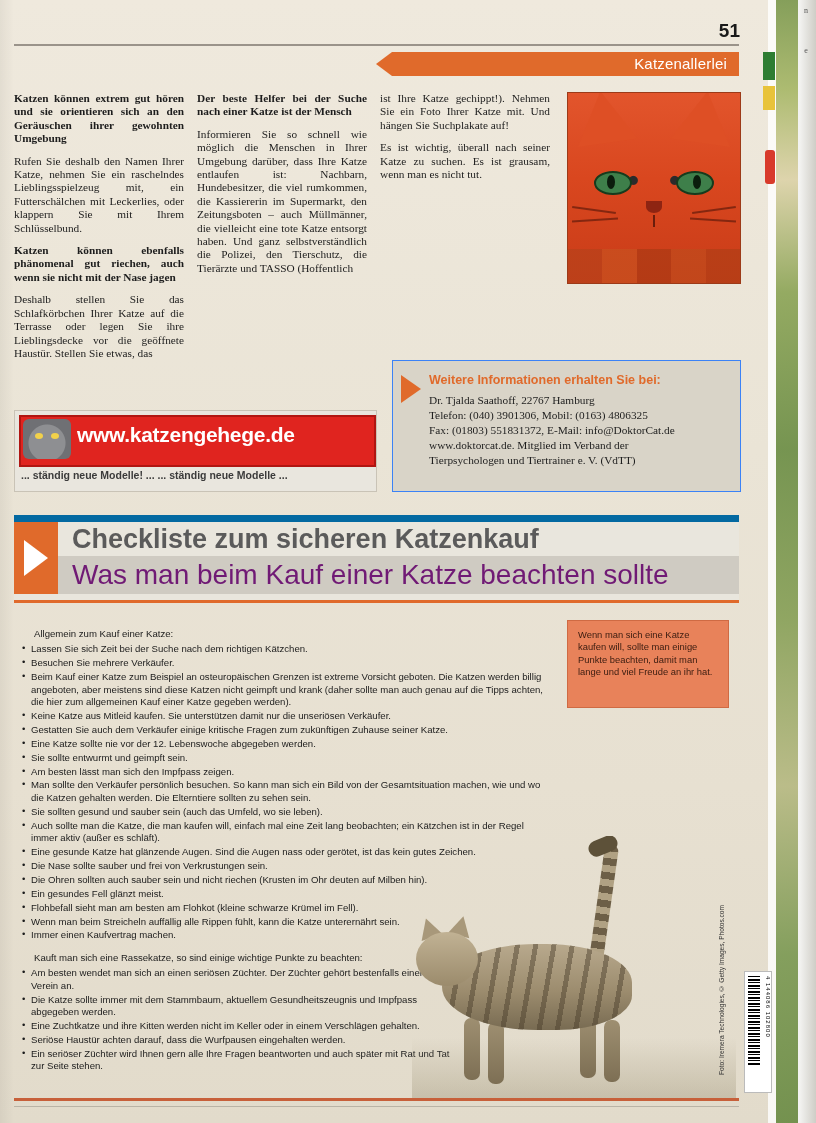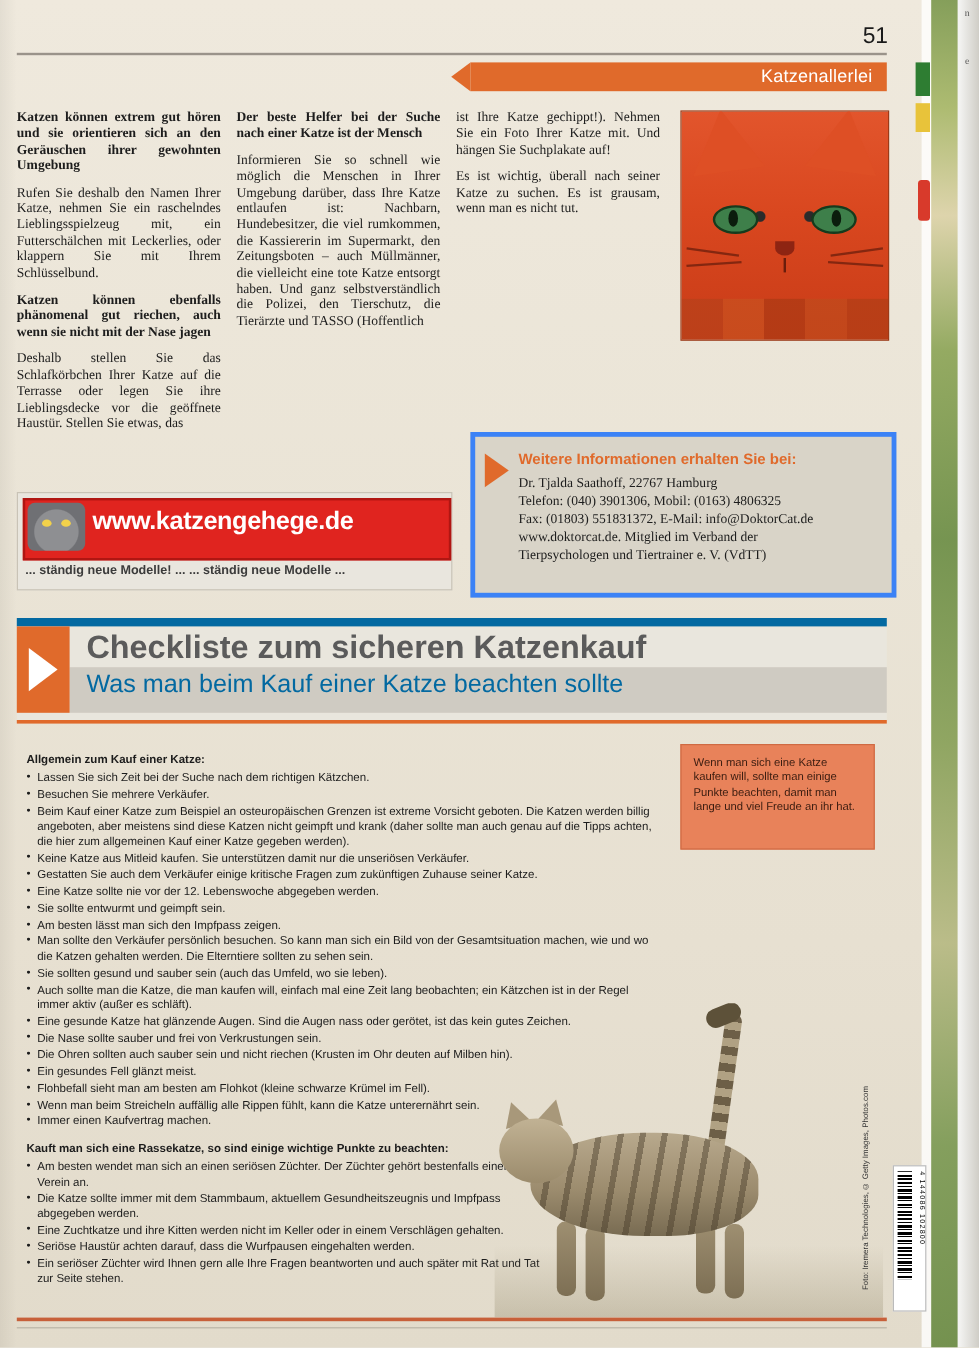--- a/index.html
+++ b/index.html
@@ -33,21 +33,21 @@
 
   
   .barcode{position:absolute;right:44px;bottom:30px;width:26px;height:120px;background:#fff;border:1px solid #bbb}
   .barcode .bars{position:absolute;left:3px;top:4px;width:12px;height:90px;
      background:repeating-linear-gradient(180deg,#000 0 1px,#fff 1px 3px,#000 3px 5px,#fff 5px 6px);}
   .barcode .num{position:absolute;left:16px;top:4px;width:10px;height:112px;font-size:6px;writing-mode:vertical-rl;color:#000;font-family:"Liberation Sans",sans-serif;letter-spacing:1px}
 
   
   .content{position:absolute;left:14px;top:0;width:762px;height:1123px;}
 
-  .folio{position:absolute;right:36px;top:20px;font-family:"Liberation Sans",sans-serif;font-weight:normal;font-size:19px;color:#1a1a1a}
+  .folio{position:absolute;right:36px;top:20px;font-family:"Liberation Sans",sans-serif;font-weight:bold;font-size:19px;color:#1a1a1a}
 
   .sectionbar{position:absolute;left:378px;top:52px;width:347px;height:24px;background:#e06a2b;}
   .sectionbar .lbl{position:absolute;right:12px;top:3px;color:#fff;font-family:"Liberation Sans",sans-serif;font-size:15px;letter-spacing:.2px}
   .sectionbar .arrow{position:absolute;left:-16px;top:0;width:0;height:0;border-top:12px solid transparent;border-bottom:12px solid transparent;border-right:16px solid #e06a2b}
 
   .rule-top{position:absolute;left:0;top:44px;width:725px;height:2px;background:#9a938a}
 
   
   .col{position:absolute;top:92px;width:170px;font-size:11.3px;line-height:13.4px;color:#1d1d1d;text-align:justify;}
   .col.c1{left:0}
@@ -82,36 +82,36 @@
   
   .ad{position:absolute;left:0;top:410px;width:361px;height:80px;background:#e9e6de;border:1px solid #c9c3b6}
   .ad .red{position:absolute;left:4px;top:4px;width:353px;height:48px;background:#e0241f;border:2px solid #b01612}
   .ad .url{position:absolute;left:62px;top:12px;color:#fff;font-family:"Liberation Sans",sans-serif;font-weight:bold;font-size:21px;letter-spacing:-.3px}
   .ad .catface{position:absolute;left:8px;top:8px;width:48px;height:40px;background:radial-gradient(circle at 50% 60%,#8e8f92 0 18px,#6f7074 19px 24px);border-radius:6px}
   .ad .catface .e{position:absolute;top:14px;width:8px;height:6px;background:#f2d14a;border-radius:50%}
   .ad .catface .e.l{left:12px}.ad .catface .e.r{right:12px}
   .ad .sub{position:absolute;left:6px;top:58px;width:350px;font-family:"Liberation Sans",sans-serif;font-size:10.5px;font-weight:bold;color:#3b3b3b}
 
   
-  .infobox{position:absolute;left:378px;top:360px;width:347px;height:130px;background:#d9d4c8;border:4px solid #3b82f6}
+  .infobox{position:absolute;left:378px;top:360px;width:347px;height:130px;background:#d9d4c8;border:1px solid #3b82f6}
   .infobox .arrow{position:absolute;left:8px;top:14px;width:0;height:0;border-top:14px solid transparent;border-bottom:14px solid transparent;border-left:20px solid #e06a2b}
   .infobox h4{position:absolute;left:36px;top:12px;margin:0;font-family:"Liberation Sans",sans-serif;font-size:12.5px;color:#e06a2b;font-weight:bold}
   .infobox .lines{position:absolute;left:36px;top:32px;width:300px;font-size:11.3px;line-height:15px;color:#1d1d1d}
 
   
   .band{position:absolute;left:0;top:515px;width:725px;height:78px;background:#e9e6dd;border-top:7px solid #0369a1;border-bottom:3px solid #e06a2b}
   .band .orange{position:absolute;left:0;top:0;width:44px;height:72px;background:#e06a2b}
   .band .ptr{position:absolute;left:10px;top:18px;width:0;height:0;border-top:18px solid transparent;border-bottom:18px solid transparent;border-left:24px solid #fff}
   .band h1{position:absolute;left:58px;top:2px;margin:0;font-family:"Liberation Sans",sans-serif;font-size:27px;font-weight:bold;color:#5b5b5b}
-  .band h2{position:absolute;left:58px;top:37px;margin:0;font-family:"Liberation Sans",sans-serif;font-size:21px;font-weight:normal;color:#0369a1}
+  .band h2{position:absolute;left:58px;top:37px;margin:0;font-family:"Liberation Sans",sans-serif;font-size:28px;font-weight:normal;color:#701a75}
   .band .grayfill{position:absolute;left:44px;top:34px;width:681px;height:38px;background:#b9b5ab;opacity:.55}
 
   
   .check{position:absolute;left:8px;top:628px;width:712px;font-family:"Liberation Sans",sans-serif;font-size:9.6px;line-height:12.4px;color:#1c1c1c}
-  .check .h{font-weight:bold;margin:0 0 3px 0}
+  .check .h{font-weight:normal;margin:0 0 3px 12px}
   .check ul{list-style:none;margin:0 0 10px 0;padding:0}
   .check li{position:relative;padding-left:9px;margin:0 0 1.5px 0}
   .check li:before{content:"•";position:absolute;left:0;top:-1px}
   .check .narrow li{max-width:520px}
 
   
   .tip{position:absolute;left:553px;top:620px;width:160px;height:86px;background:#e8825a;border:1px solid #cf6a43}
   .tip p{margin:8px 10px;font-family:"Liberation Sans",sans-serif;font-size:9.4px;line-height:12.4px;color:#3a1c10;}
 
   

